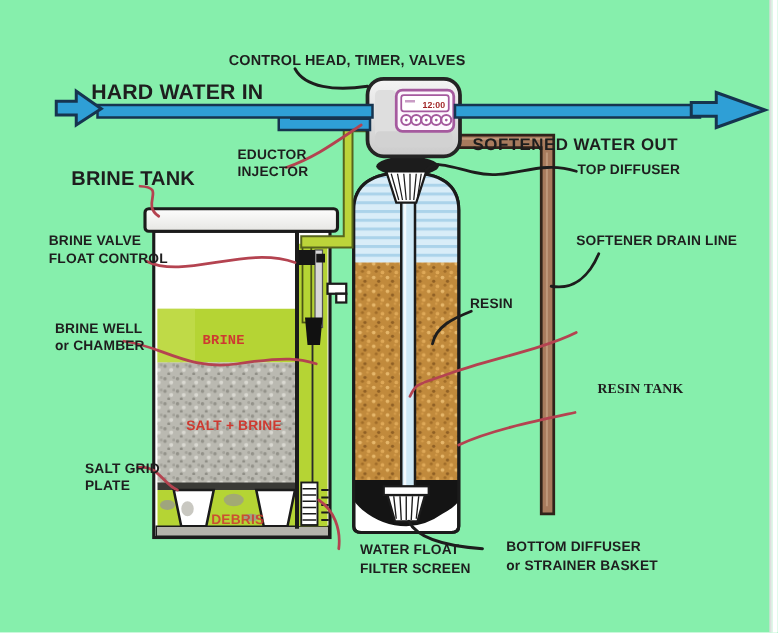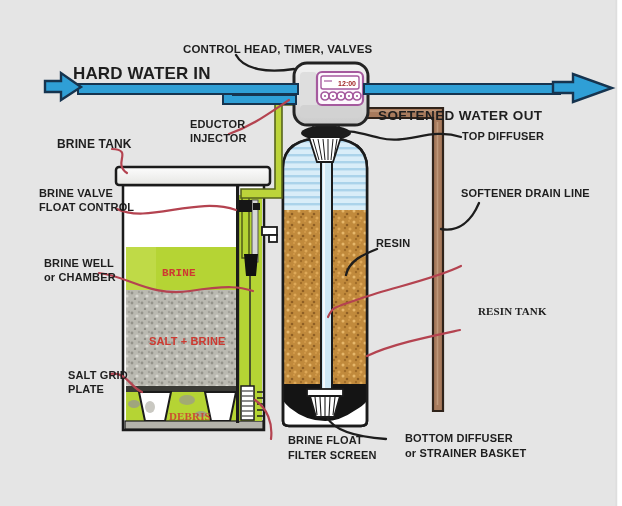--- a/index.html
+++ b/index.html
@@ -1,25 +1,25 @@
 <!DOCTYPE html>
 <html><head>
 <meta charset="utf-8">
 <style>
   html,body{margin:0;padding:0;background:#ffffff;}
-  #stage{position:relative;width:618px;height:506px;background:#e5e5e5;overflow:hidden;
+  #stage{position:relative;width:618px;height:506px;background:#86efac;overflow:hidden;
          font-family:"Liberation Sans",sans-serif;}
   svg{position:absolute;left:0;top:0;}
   .lbl{position:absolute;font-weight:bold;color:#1e1e1e;font-size:11px;
        white-space:nowrap;letter-spacing:0.15px;line-height:14px;}
   .lbl span{display:block;padding-left:16px;}
   .red{color:#ce3a31;}
   .fs115{font-size:11.5px;}
   .fs125{font-size:17px;}
-  .fs12{font-size:12px;}
+  .fs12{font-size:16px;}
   .fs135{font-size:13.5px;letter-spacing:0.4px;margin-top:47px;}
   .lh15 span{line-height:15px;}
 </style>
 </head>
 <body>
 
 <div id="stage">
 
 <svg width="622" height="506" viewBox="0 0 622 506">
   <defs>
@@ -201,30 +201,30 @@
 </div>
 <div class="lbl" style="left:28px;top:256px;">
   <span>BRINE WELL</span>
   <span>or CHAMBER</span>
 </div>
 <div class="lbl" style="left:52px;top:368px;">
   <span>SALT GRID</span>
   <span>PLATE</span>
 </div>
 <div class="lbl lh15" style="left:272px;top:433px;">
-  <span>BRINE FLOAT</span>
+  <span>WATER FLOAT</span>
   <span>FILTER SCREEN</span>
 </div>
 <div class="lbl lh15" style="left:389px;top:431px;">
   <span>BOTTOM DIFFUSER</span>
   <span>or STRAINER BASKET</span>
 </div>
 <div class="lbl" style="left:462px;top:129px;">TOP DIFFUSER</div>
 <div class="lbl" style="left:461px;top:186px;">SOFTENER DRAIN LINE</div>
 <div class="lbl" style="left:376px;top:236px;">RESIN</div>
 <div class="lbl" style="left:462px;top:304px;font-family:Liberation Serif, serif;">
   <span>RESIN TANK</span>
 </div>
 <div class="lbl red" style="left:162px;top:266px;font-family:Liberation Mono, monospace;">BRINE</div>
 <div class="lbl red" style="left:149px;top:334px;">SALT + BRINE</div>
-<div class="lbl red" style="left:169px;top:409px;opacity:0.85;font-family:Liberation Serif, serif;">DEBRIS</div>
+<div class="lbl red" style="left:169px;top:409px;opacity:0.85;">DEBRIS</div>
 
 </div>
 
 </body></html>

